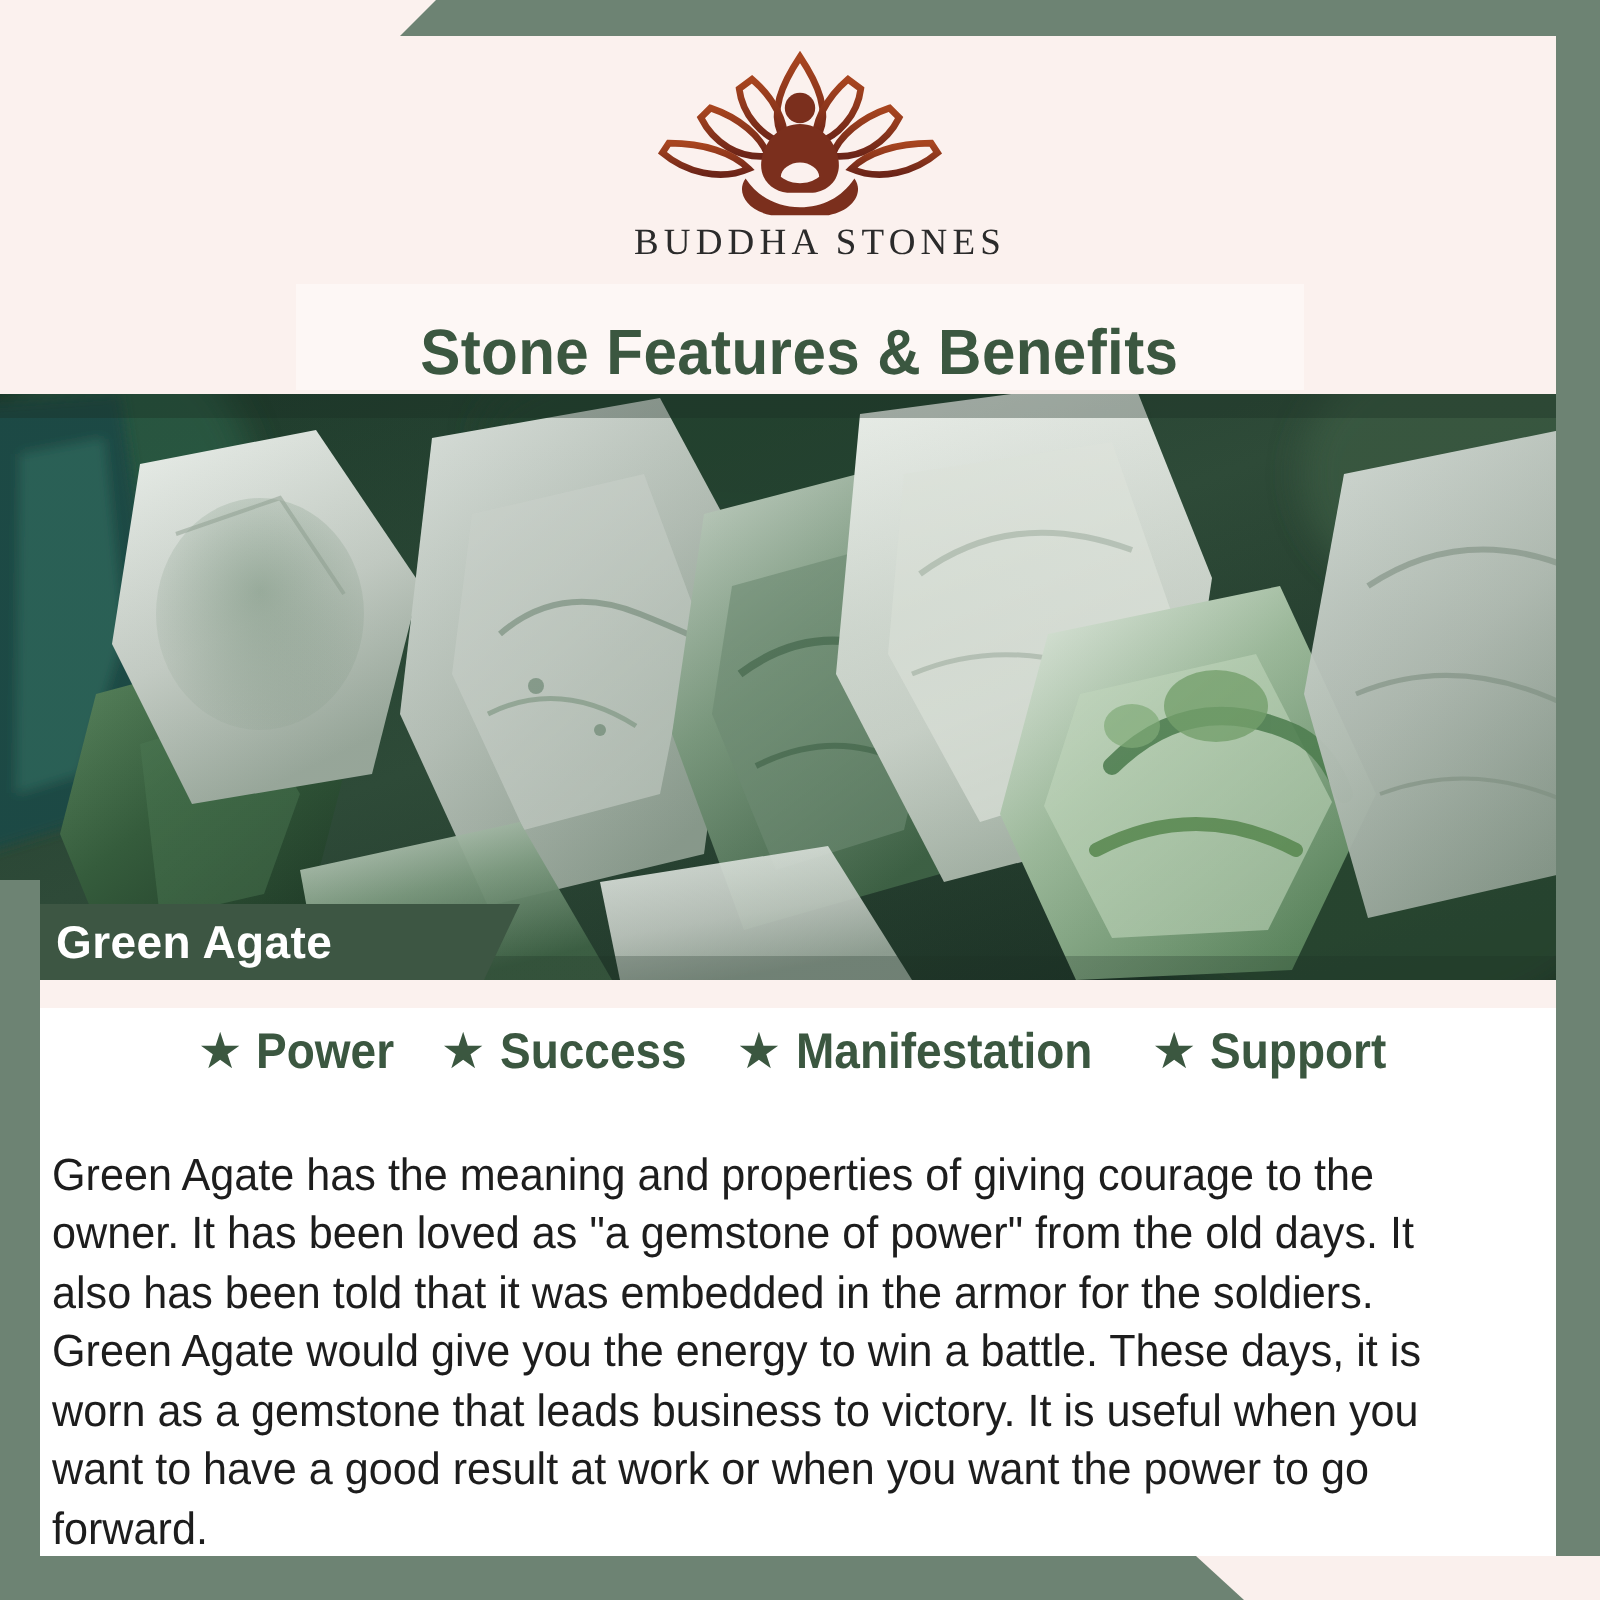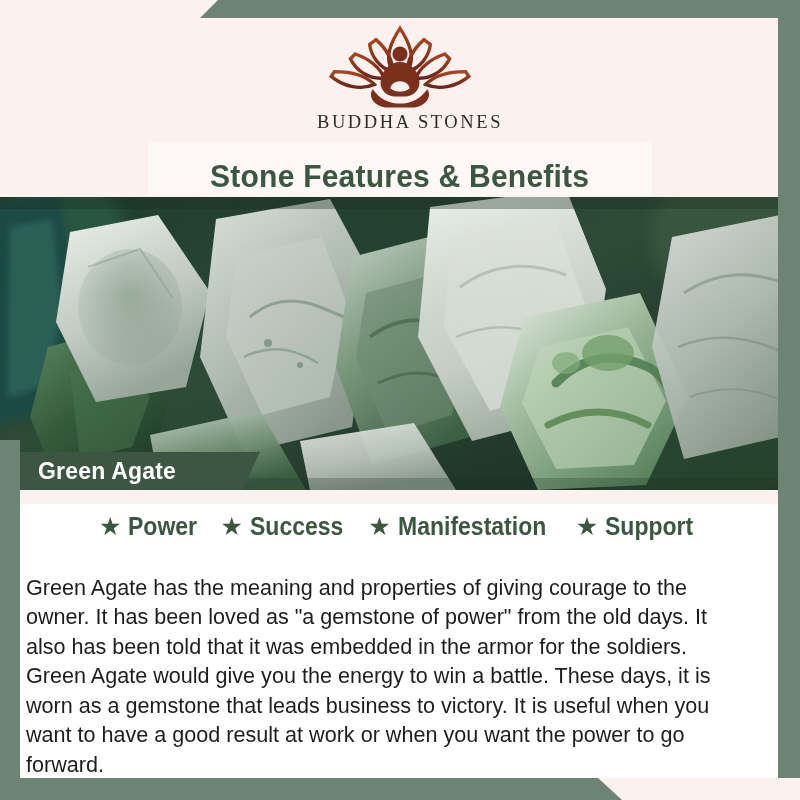--- a/index.html
+++ b/index.html
@@ -127,21 +127,21 @@
     background: #3d5643;
     clip-path: polygon(0 0, 240px 0, 222px 38px, 0 38px);
     display: flex;
     align-items: center;
     z-index: 3;
   }
   .agate-banner-text {
     color: #ffffff;
     font-size: 23px;
     font-weight: bold;
-    padding-left: 18px;
+    padding-left: 8px;
     letter-spacing: 0.2px;
   }
 
   
   .lower {
     position: absolute;
     top: 490px; left: 0;
     width: 800px; height: 310px;
     background: #ffffff;
     z-index: 2;

